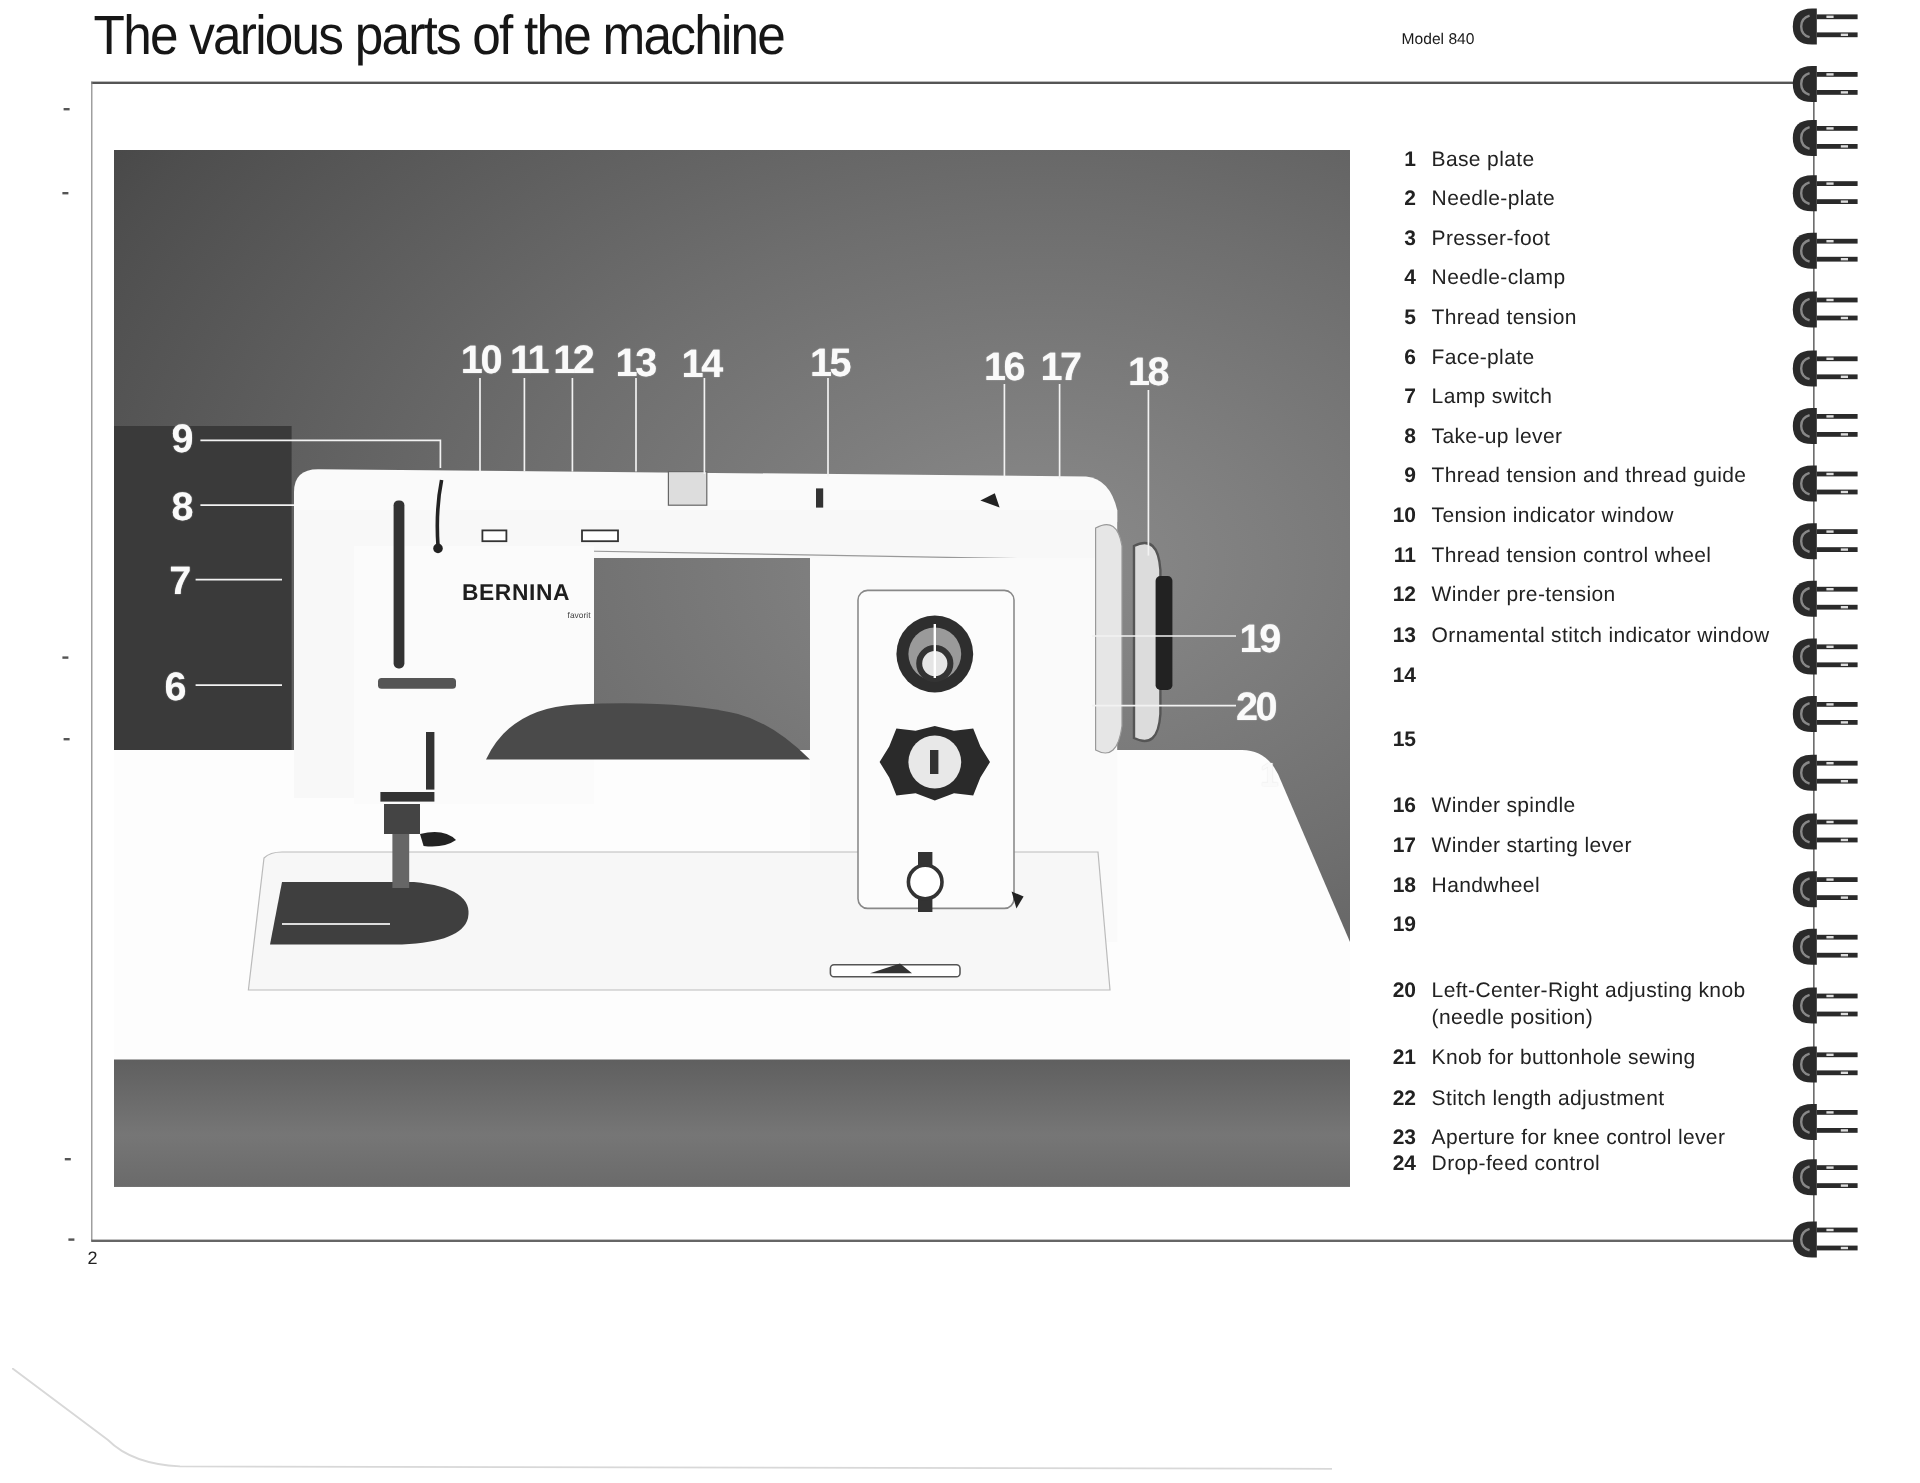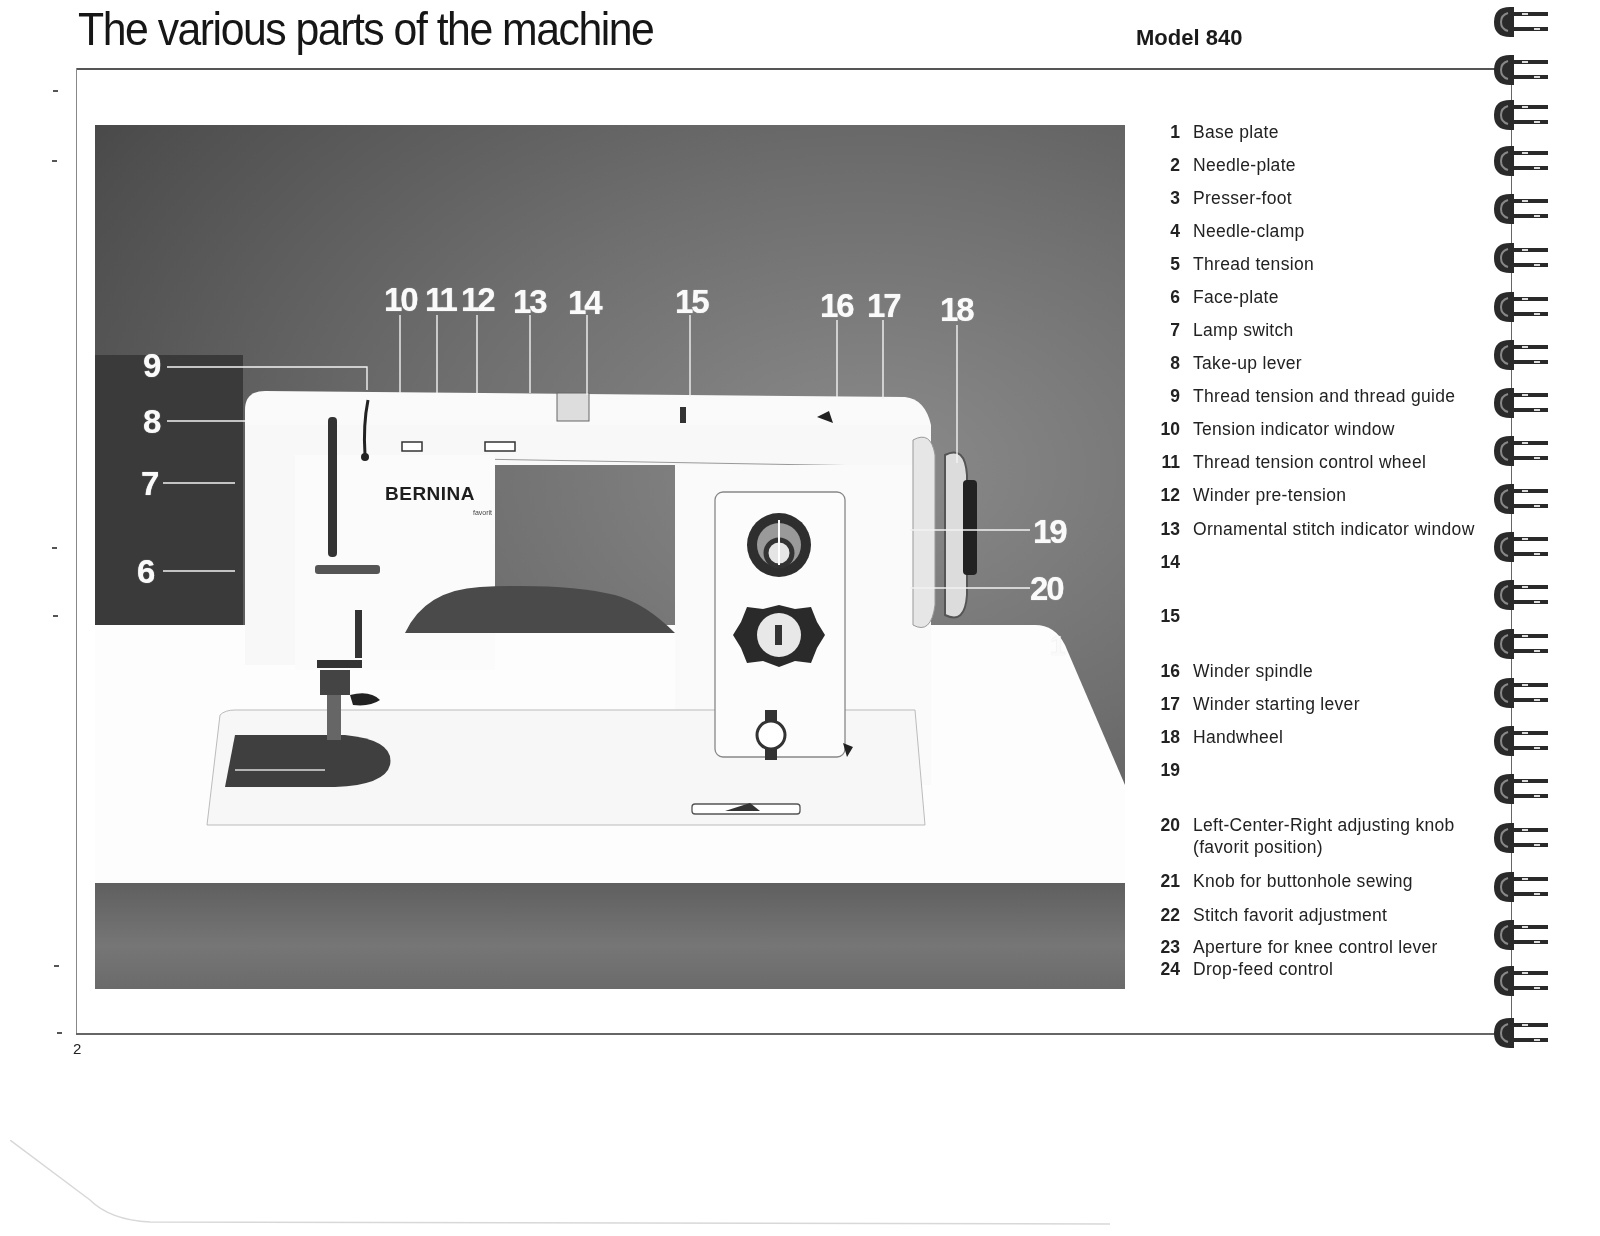--- a/index.html
+++ b/index.html
@@ -6,22 +6,22 @@
   html, body { width: 1600px; height: 1236px; background: #ffffff; overflow: hidden; }
   body { position: relative; font-family: "Liberation Sans", sans-serif; color: #1a1a1a; }
 
   .page-title {
     position: absolute; left: 78px; top: 2px;
     font-family: "Liberation Sans", sans-serif;
     font-size: 46px; font-weight: 400; letter-spacing: -1.6px;
     color: #161616; transform: scaleX(0.93); transform-origin: left top;
   }
   .model-label {
-    position: absolute; left: 1136px; top: 25px;
-    font-size: 22px; font-weight: 700; color: #1a1a1a;
+    position: absolute; left: 1168px; top: 25px;
+    font-size: 13px; font-weight: 400; color: #1a1a1a;
   }
 
   .frame-top { position: absolute; left: 76px; top: 68px; width: 1436px; height: 1.5px; background: #555; }
   .frame-left { position: absolute; left: 76px; top: 68px; width: 1.2px; height: 966px; background: #888; }
   .frame-bottom { position: absolute; left: 76px; top: 1033px; width: 1436px; height: 1.5px; background: #666; }
   .frame-right { position: absolute; left: 1511px; top: 68px; width: 1.2px; height: 966px; background: #777; }
 
   .page-number { position: absolute; left: 73px; top: 1040px; font-size: 15px; color: #222; }
 
   .margin-tick { position: absolute; width: 5px; height: 1.5px; background: #555; }
@@ -258,29 +258,29 @@
     </div>
   <div class="part-row" style="top:608px">
       <span class="part-num">18</span>
       <span class="part-label">Handwheel</span>
     </div>
   <div class="part-row" style="top:641px">
       <span class="part-num">19</span>
     </div>
   <div class="part-row" style="top:696px">
       <span class="part-num">20</span>
-      <span class="part-label" style="width:300px">Left-Center-Right adjusting knob (favorit position)</span>
+      <span class="part-label" style="width:300px">Left-Center-Right adjusting knob (needle position)</span>
     </div>
   <div class="part-row" style="top:752px">
       <span class="part-num">21</span>
       <span class="part-label">Knob for buttonhole sewing</span>
     </div>
   <div class="part-row" style="top:786px">
       <span class="part-num">22</span>
-      <span class="part-label">Stitch favorit adjustment</span>
+      <span class="part-label">Stitch length adjustment</span>
     </div>
   <div class="part-row" style="top:818px">
       <span class="part-num">23</span>
       <span class="part-label">Aperture for knee control lever</span>
     </div>
   <div class="part-row" style="top:840px">
       <span class="part-num">24</span>
       <span class="part-label">Drop-feed control</span>
     </div>
 </div>

